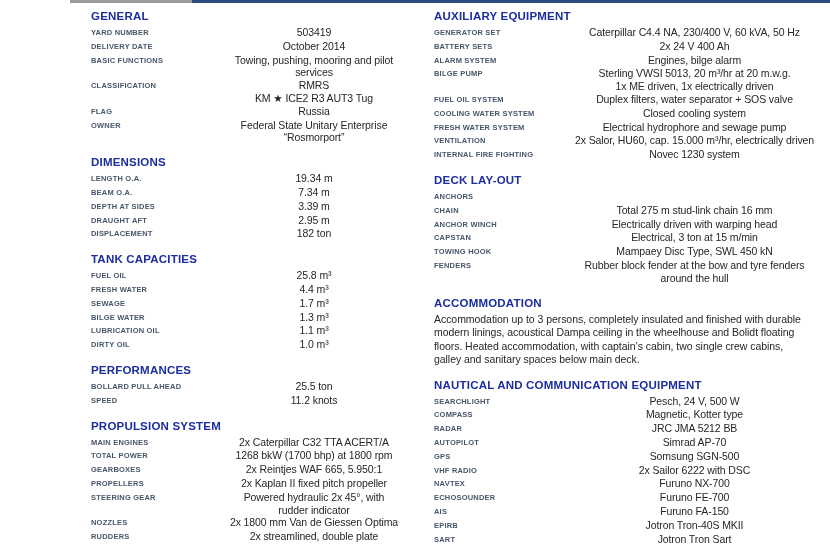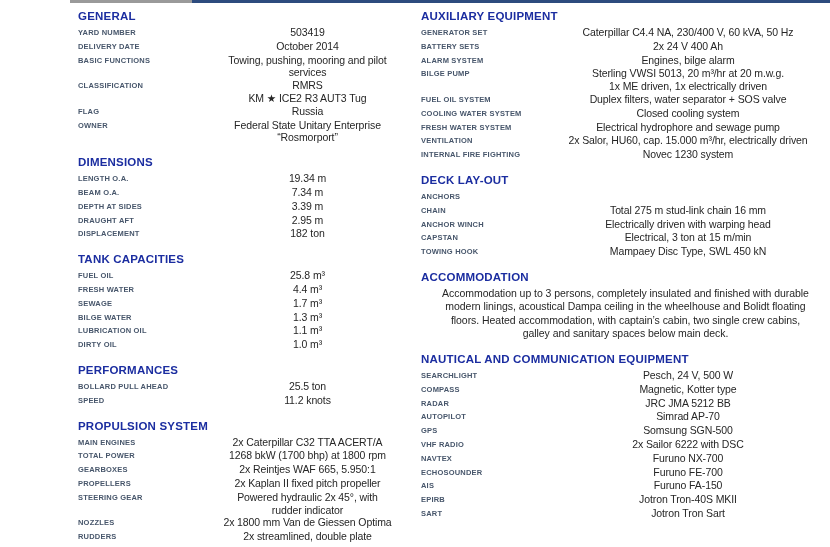--- a/index.html
+++ b/index.html
@@ -16,21 +16,21 @@
     position:relative;
     overflow:hidden;
     font-family:"Liberation Sans",sans-serif;
   }
   .top-rule{position:absolute;top:0;height:3px;}
   .top-rule.gray{left:70px;width:122px;background:var(--rule-gray);}
   .top-rule.blue{left:192px;width:638px;background:var(--rule-blue);}
   .col{position:absolute;top:9px;}
   .col-left{left:75px;width:332px;}
   .col-right{left:418px;width:412px;}
-  .spec-section{margin:0 0 11px 3px;}
+  .spec-section{margin:0 0 11px 16px;}
   .sec-title{
     margin:0 0 3px 0;
     font-size:11.5px;line-height:14px;
     font-weight:bold;color:var(--heading-blue);
     letter-spacing:0.2px;
   }
   .row{display:grid;grid-template-columns:130px 1fr;align-items:start;}
   .col-right .row{grid-template-columns:125px 1fr;}
   .lbl{
     font-size:7.5px;line-height:12.8px;
@@ -42,21 +42,20 @@
     font-size:10.5px;line-height:12.8px;
     letter-spacing:-0.1px;color:var(--value-color);
     white-space:pre;
     text-align:center;
   }
   .para{
     margin:1px 0 0 0;
     font-size:10.5px;line-height:13.5px;
     letter-spacing:-0.05px;color:var(--value-color);
     white-space:pre-line;
-    text-align:center;
   }
 </style>
 </head>
 <body>
 
 <div class="top-rule gray"></div>
 <div class="top-rule blue"></div>
 
 <div class="col col-left">
     <section class="spec-section">
@@ -238,20 +237,25 @@
         <div class="val">Electrically driven with warping head</div>
       </div>
       <div class="row">
         <div class="lbl">CAPSTAN</div>
         <div class="val">Electrical, 3 ton at 15 m/min</div>
       </div>
       <div class="row">
         <div class="lbl">TOWING HOOK</div>
         <div class="val">Mampaey Disc Type, SWL 450 kN</div>
       </div>
+      <div class="row">
+        <div class="lbl">FENDERS</div>
+        <div class="val">Rubber block fender at the bow and tyre fenders
+around the hull</div>
+      </div>
     </section>
     <section class="spec-section">
       <h2 class="sec-title">ACCOMMODATION</h2>
       <p class="para">Accommodation up to 3 persons, completely insulated and finished with durable
 modern linings, acoustical Dampa ceiling in the wheelhouse and Bolidt floating
 floors. Heated accommodation, with captain’s cabin, two single crew cabins,
 galley and sanitary spaces below main deck.</p>
     </section>
     <section class="spec-section">
       <h2 class="sec-title">NAUTICAL AND COMMUNICATION EQUIPMENT</h2>

